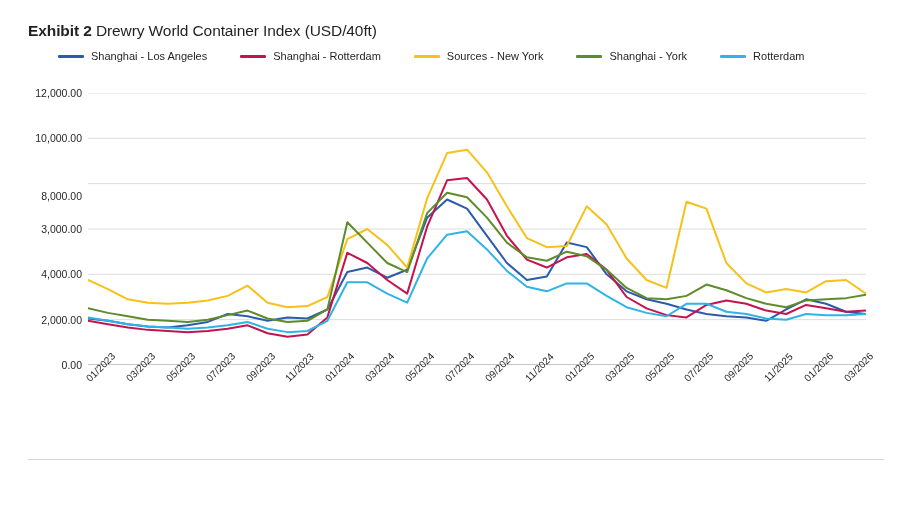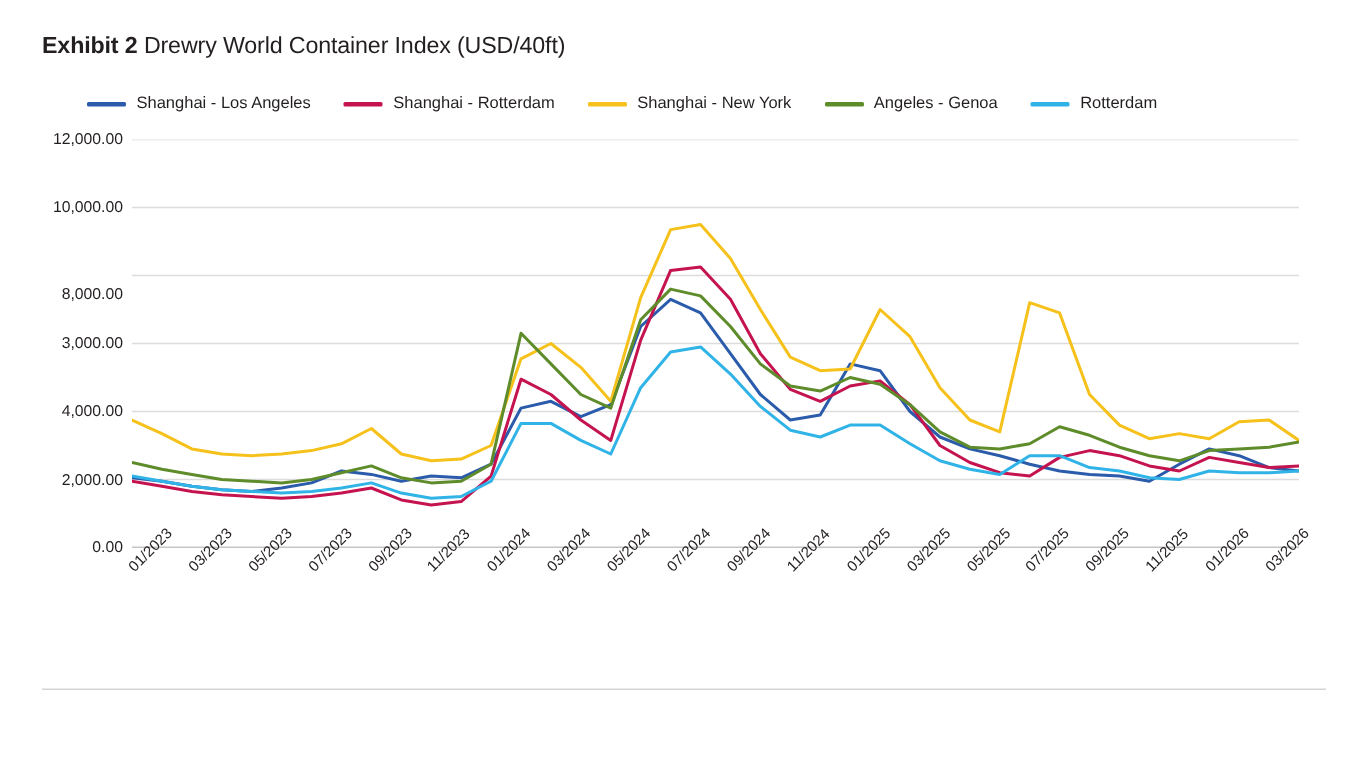--- a/index.html
+++ b/index.html
@@ -31,24 +31,24 @@
   }
   .title .exhibit {
     font-weight: bold;
   }
   .title .rest {
     font-weight: normal;
   }
   .legend {
     position: absolute;
     left: 58px;
-    top: 63px;
+    top: 50px;
     display: flex;
     align-items: center;
-    gap: 0px;
+    gap: 11px;
     font-size: 11px;
   }
   .legend-item {
     display: flex;
     align-items: center;
     margin-right: 22px;
     white-space: nowrap;
   }
   .legend-swatch {
     width: 26px;
@@ -137,25 +137,25 @@
       <div class="legend-item">
         <span class="legend-swatch" style="background: rgb(43, 91, 171);"></span>
         <span class="legend-label">Shanghai - Los Angeles</span>
       </div>
       <div class="legend-item">
         <span class="legend-swatch" style="background: rgb(196, 19, 78);"></span>
         <span class="legend-label">Shanghai - Rotterdam</span>
       </div>
       <div class="legend-item">
         <span class="legend-swatch" style="background: rgb(245, 193, 26);"></span>
-        <span class="legend-label">Shanghai - New York</span>
+        <span class="legend-label">Sources - New York</span>
       </div>
       <div class="legend-item">
         <span class="legend-swatch" style="background: rgb(95, 140, 42);"></span>
-        <span class="legend-label">Angeles - Genoa</span>
+        <span class="legend-label">Shanghai - York</span>
       </div>
       <div class="legend-item">
         <span class="legend-swatch" style="background: rgb(48, 179, 230);"></span>
         <span class="legend-label">Rotterdam</span>
       </div>
     </div>
 
   <div class="chart-area">
     <div class="ylabels-col" id="ylabels">
         <div class="ylabel" style="top: 283px;">0.00</div>

